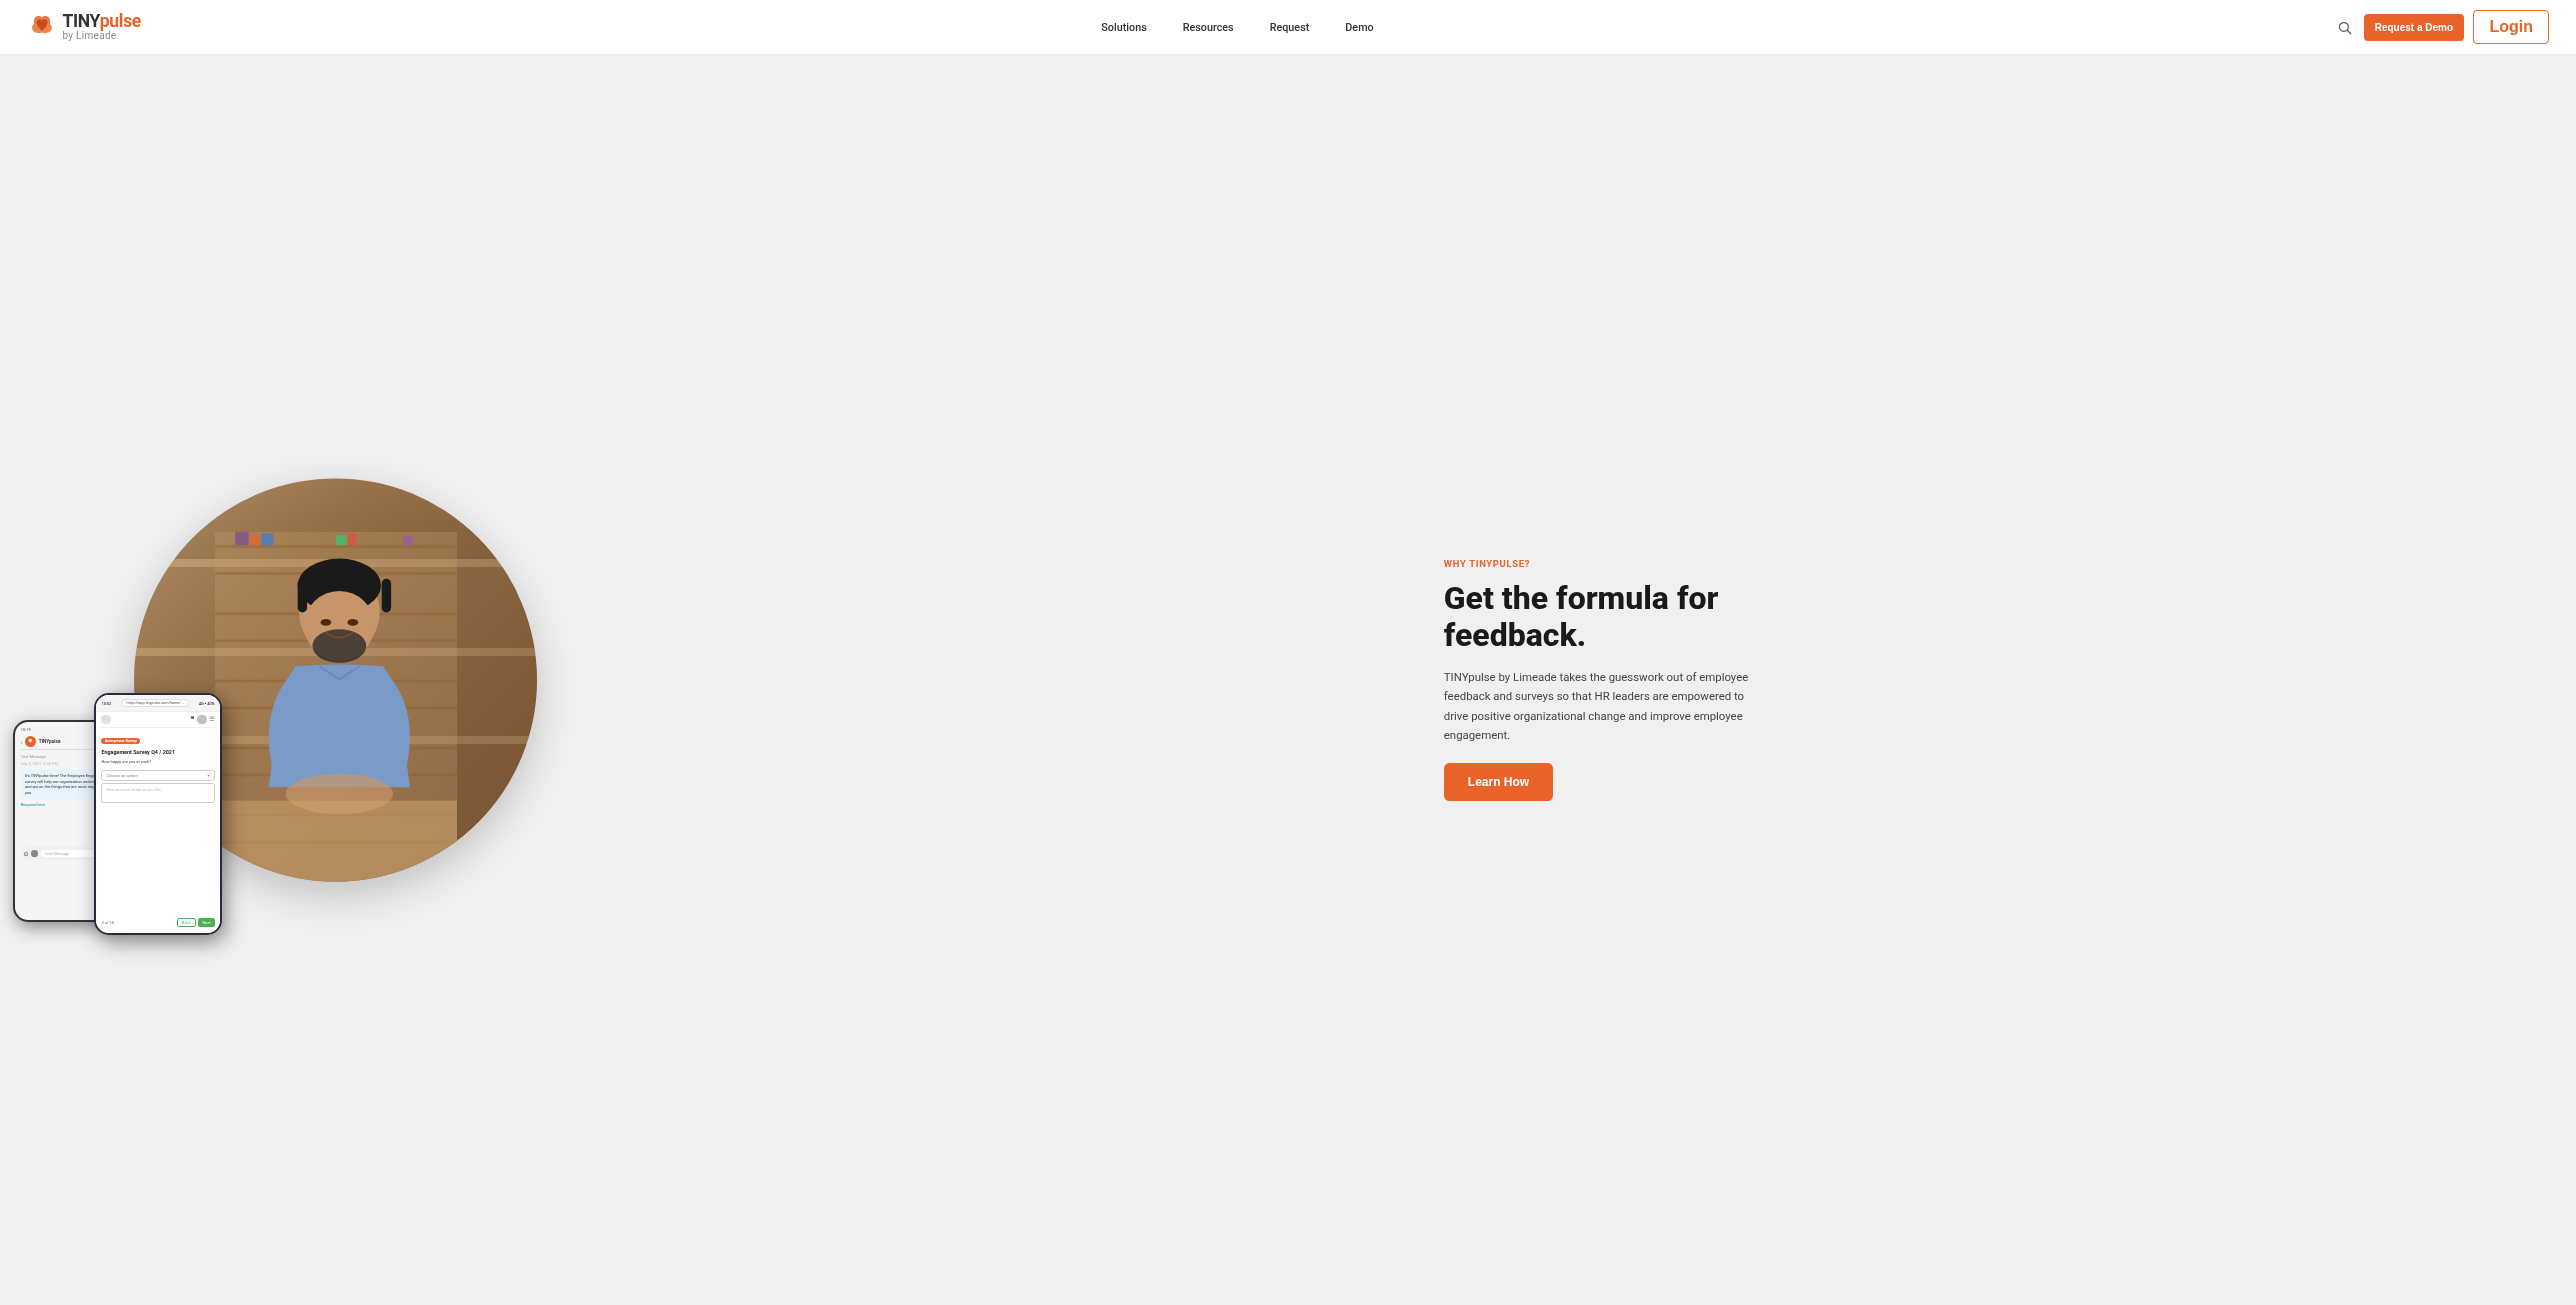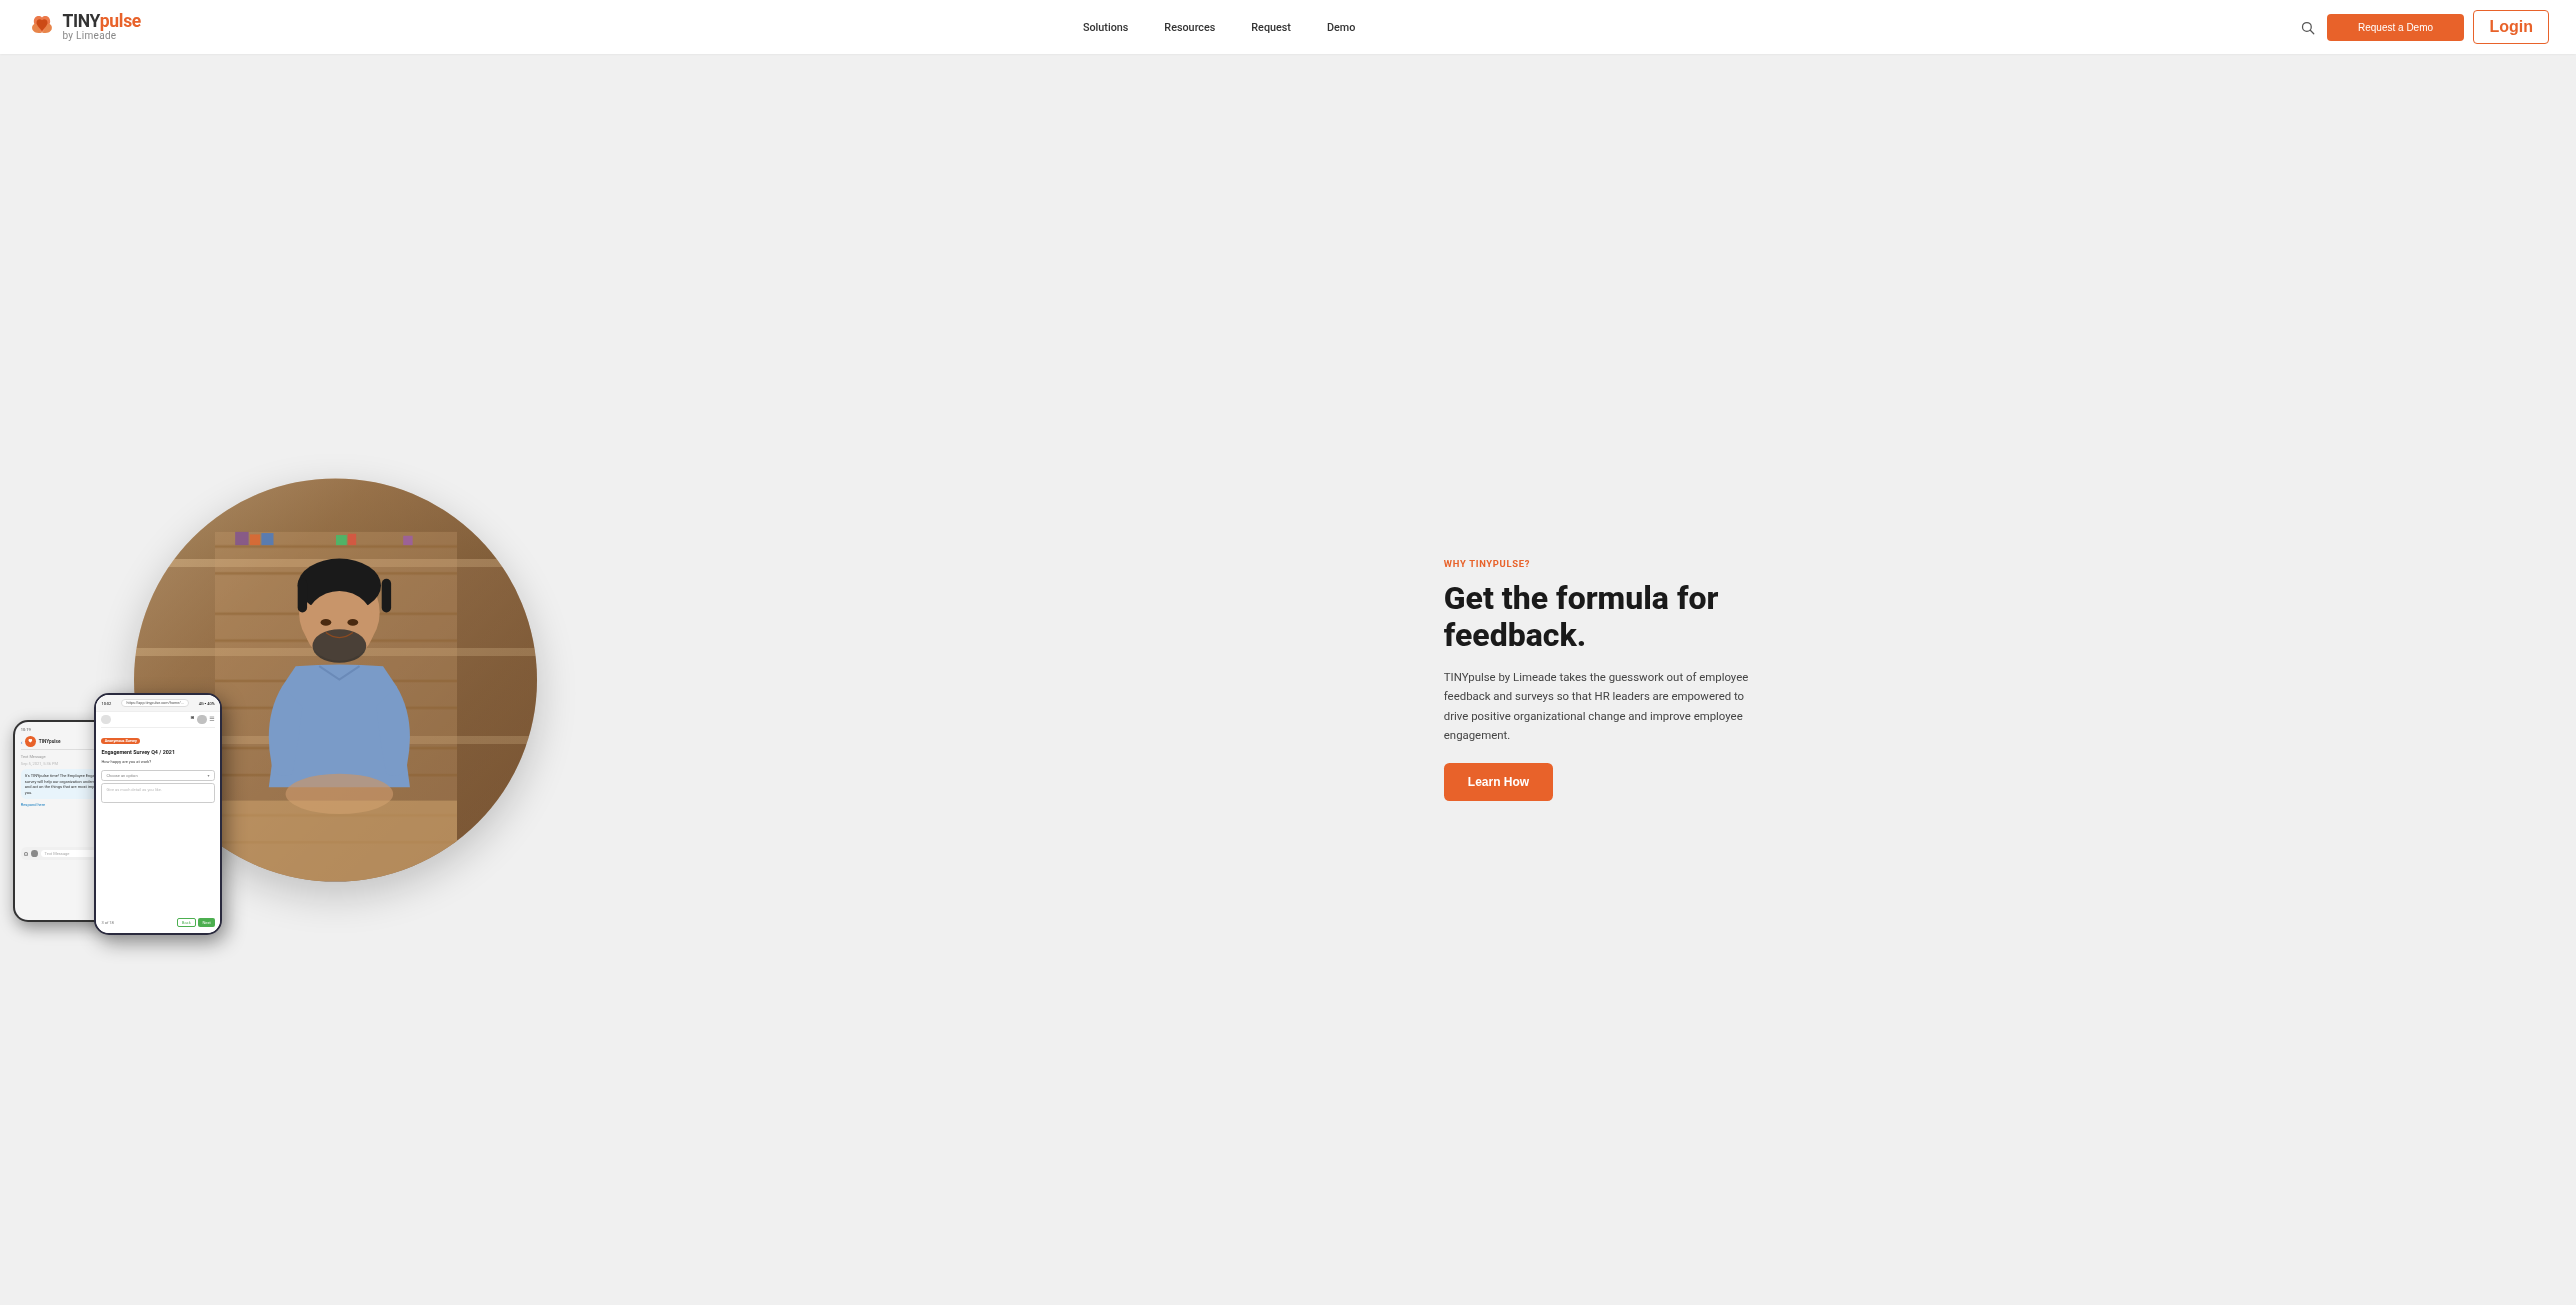--- a/index.html
+++ b/index.html
@@ -87,23 +87,23 @@
       align-items: center;
       justify-content: center;
       padding: 2.7px;
     }
 
     .btn-request-demo {
       background: #e8622a;
       color: #fff;
       border: none;
       border-radius: 4px;
-      padding: 8px 31px;
+      padding: 8px 11px;
       font-size: 10px;
-      font-weight: 400;
+      font-weight: 700;
       cursor: pointer;
       white-space: nowrap;
     }
 
     .btn-login {
       background: transparent;
       color: #e8622a;
       border: 1.3px solid #e8622a;
       border-radius: 4px;
       padding: 6.7px 15px;

